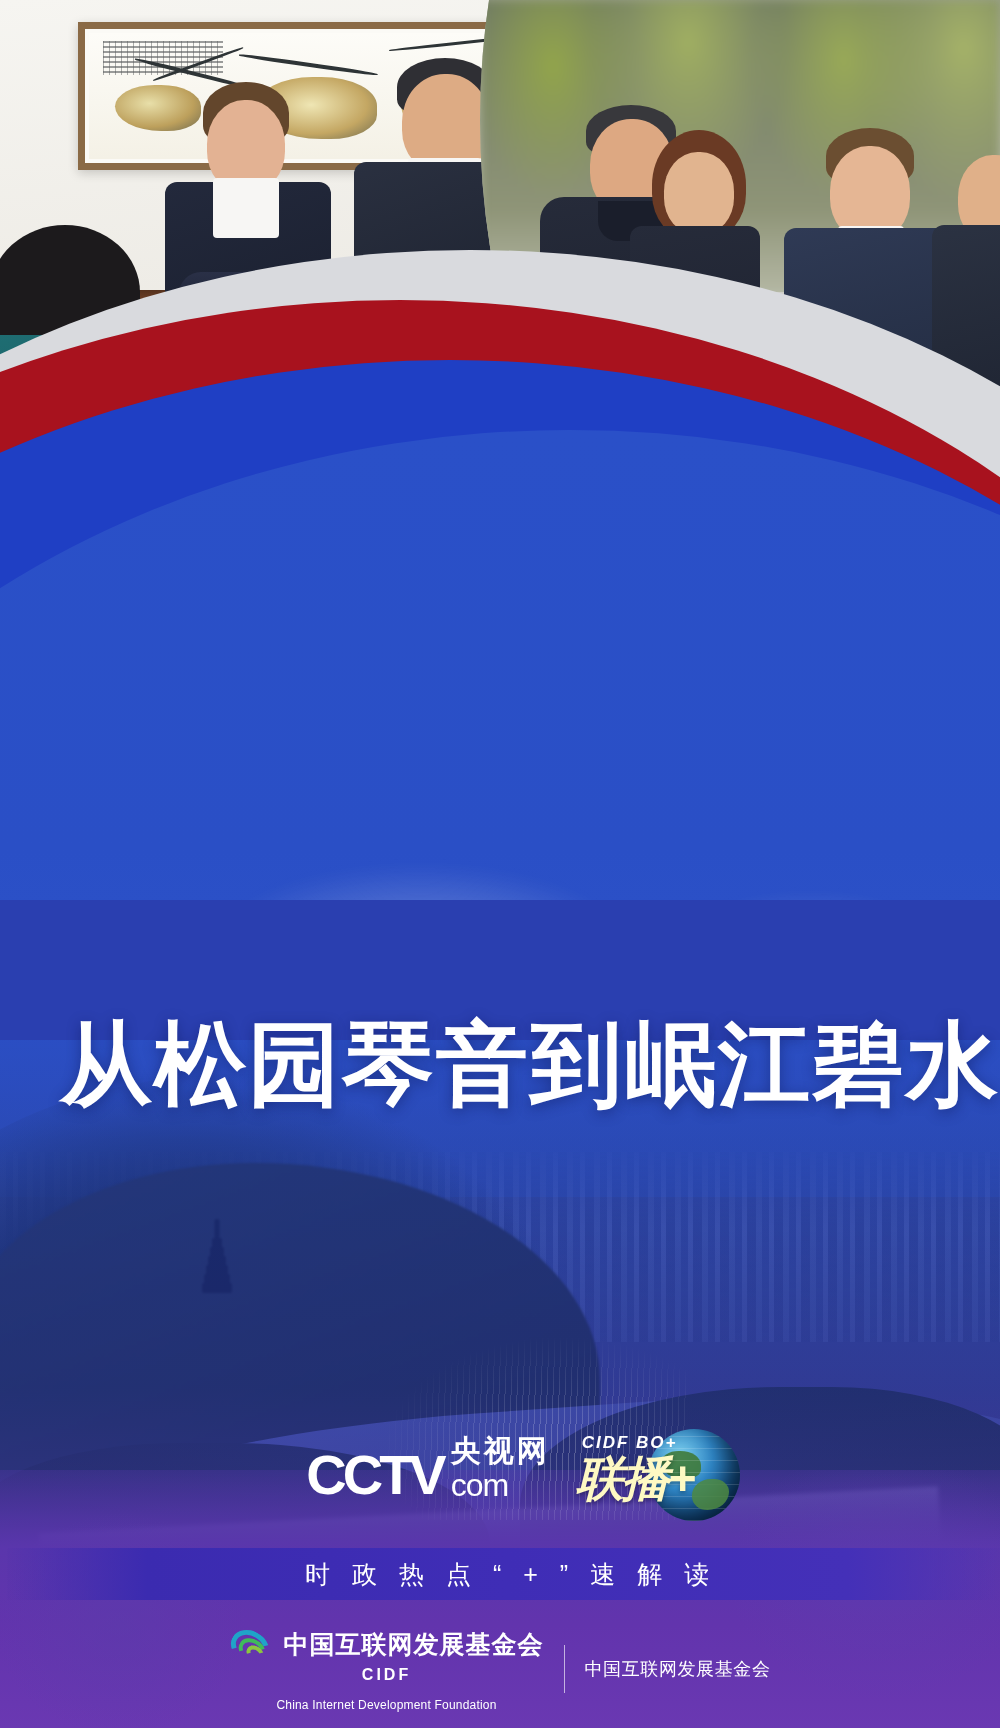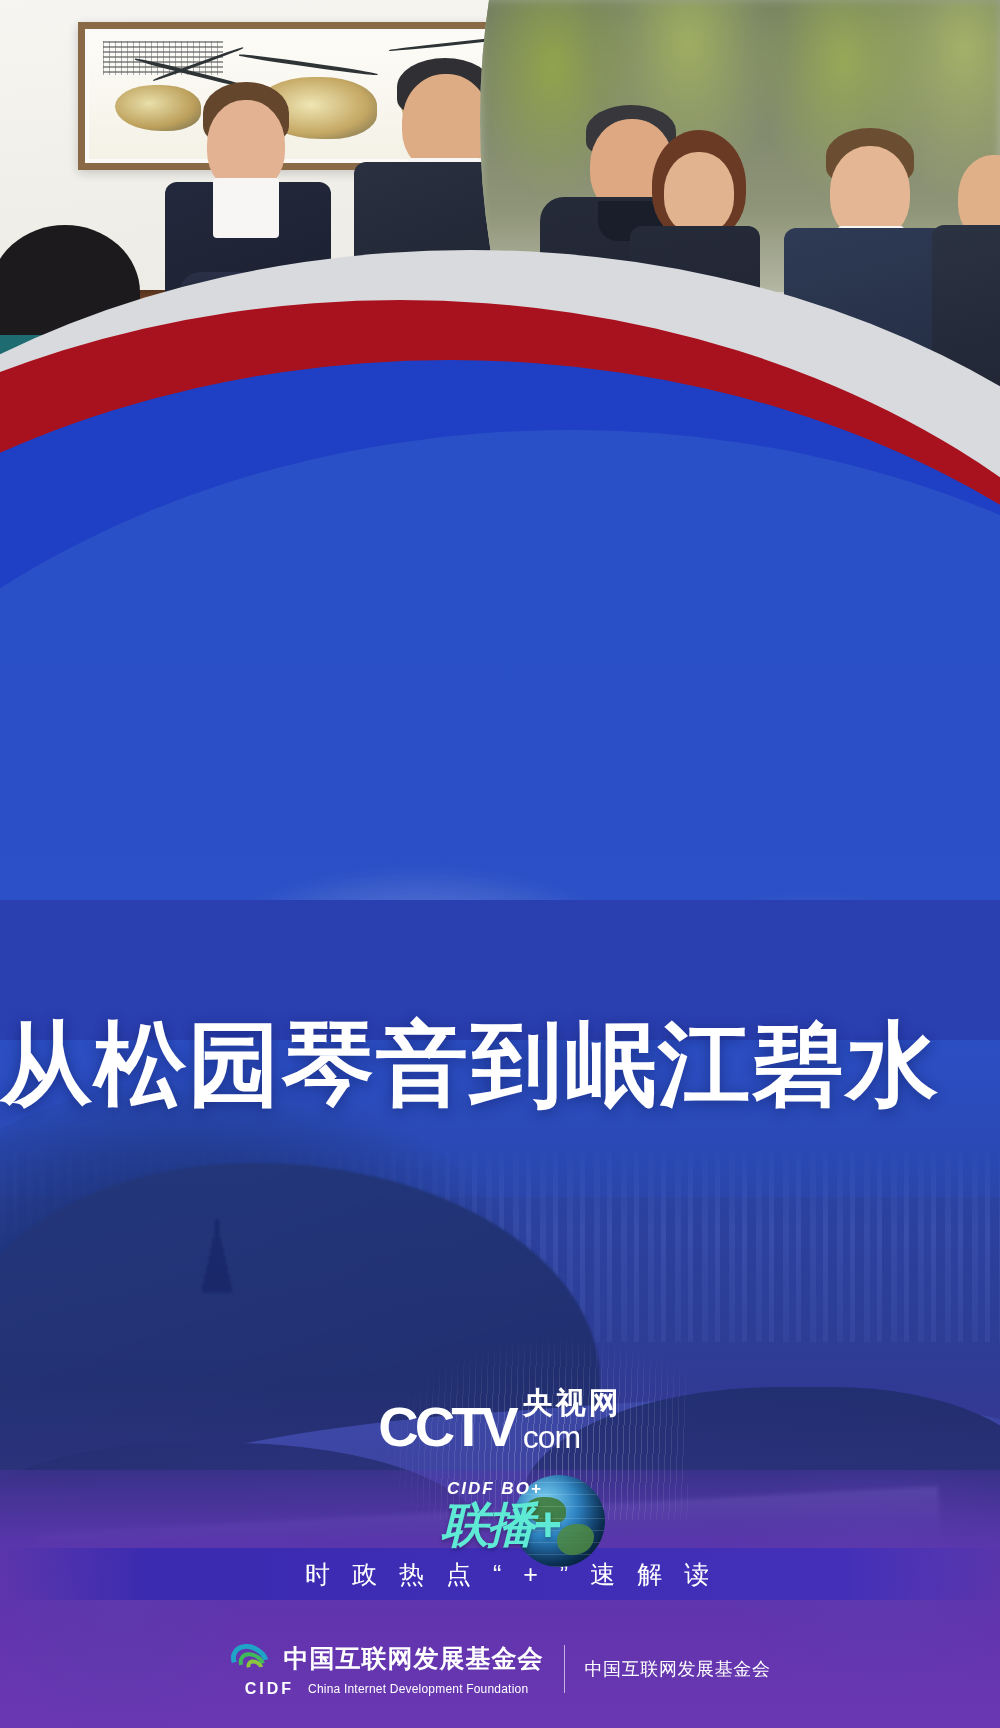--- a/index.html
+++ b/index.html
@@ -274,53 +274,53 @@
   .purple-wash::after{
     content:""; position:absolute; inset:0;
     background:
       radial-gradient(ellipse 180px 160px at 12% 60%, rgba(90,60,170,.5), transparent 70%),
       radial-gradient(ellipse 220px 180px at 88% 40%, rgba(92,62,175,.45), transparent 70%);
   }
 
   
   .title {
     position:absolute; left:0; top:1016px; width:1000px;
-    text-align:left;
+    text-align:right;
     font-family:"Liberation Sans","DejaVu Sans",sans-serif;
     font-size:92px; font-weight:bold; color:#ffffff;
     letter-spacing:2px;
     line-height:1.06;
     text-shadow:0 3px 14px rgba(10,20,80,.45);
     white-space:nowrap;
   }
 
   
   .logo-row {
     position:absolute; left:0; top:1418px; width:1000px; height:100px;
-    display:flex; align-items:center; justify-content:center; gap:26px;flex-direction:column;
+    display:flex; align-items:center; justify-content:center; gap:26px;
   }
   .cctv-logo { display:flex; align-items:flex-end; gap:6px; }
   .cctv-mark {
     font-family:"Liberation Sans","DejaVu Sans",sans-serif;
     font-size:56px; font-weight:bold; color:#fff; letter-spacing:-4px;
     line-height:.92;
   }
   .cctv-right { display:flex; flex-direction:column; align-items:flex-start; margin-left:2px; }
   .cctv-cn { font-size:30px; color:#fff; letter-spacing:3px; line-height:1; font-weight:bold; }
   .cctv-com { font-size:32px; color:#fff; letter-spacing:-1px; line-height:1; margin-top:3px; }
 
   .lianbo { position:relative; display:flex; align-items:center; }
   .lianbo-txt { display:flex; flex-direction:column; align-items:flex-start; z-index:2; }
   .lianbo-en {
     font-family:"Liberation Sans","DejaVu Sans",sans-serif;
     font-size:17px; font-weight:bold; font-style:italic; color:#fff;
     letter-spacing:2px; margin-left:6px;
   }
   .lianbo-cn {
-    font-size:48px; font-weight:bold; color:#5eead4; font-style:italic;
+    font-size:48px; font-weight:bold; color:#fef9c3; font-style:italic;
     letter-spacing:-2px; line-height:1; margin-top:2px;
     text-shadow:0 2px 4px rgba(0,0,0,.3);
   }
   .globe {
     position:absolute; right:-46px; top:-4px;
     width:92px; height:92px; border-radius:50%;
     background:
       radial-gradient(circle at 34% 30%, #7fd2ef 0%, #2f86c6 38%, #124c86 72%, #072844 100%);
     box-shadow:inset -10px -10px 22px rgba(0,0,0,.5);
     overflow:hidden; z-index:1;
@@ -362,21 +362,21 @@
   }
   .cidf { display:flex; flex-direction:column; align-items:center; gap:1px; }
   .cidf-top { display:flex; align-items:center; gap:10px; }
   .cidf-mark { position:relative; width:44px; height:36px; }
   .cidf-mark i {
     position:absolute; left:0; bottom:0; border-radius:50%;
     border-style:solid; border-color:transparent;
     display:block;
   }
   .cidf-name { color:#fff; font-size:25px; font-weight:bold; letter-spacing:1px; }
-  .cidf-bottom { display:flex; align-items:center; gap:14px; margin-top:2px; }
+  .cidf-bottom { display:flex; align-items:center; gap:14px; margin-top:2px;flex-direction:column; }
   .cidf-abbr { color:#fff; font-size:16px; letter-spacing:3px; font-weight:bold; }
   .cidf-en { color:#fff; font-size:12px; letter-spacing:.2px; }
   .f-div { width:1px; height:48px; background:rgba(255,255,255,.62); margin:0 4px; }
   .f-right { display:flex; flex-direction:column; gap:5px; }
   .f-right div { color:#fff; font-size:18px; letter-spacing:.6px; }
 </style>
 </head>
 <body>
 
 <div class="poster">

